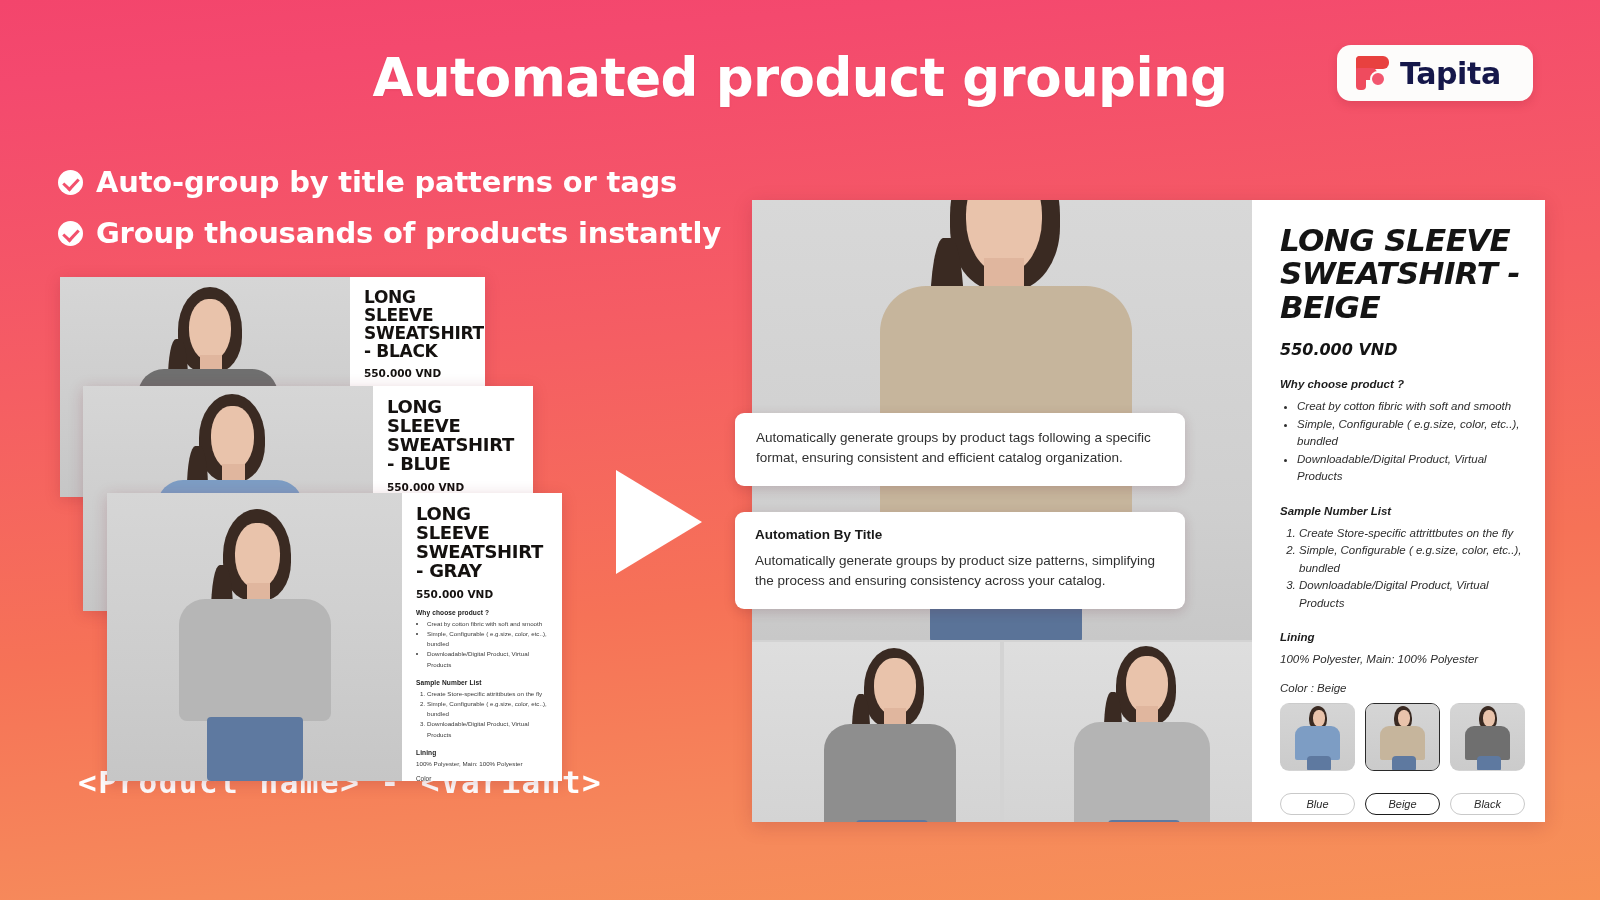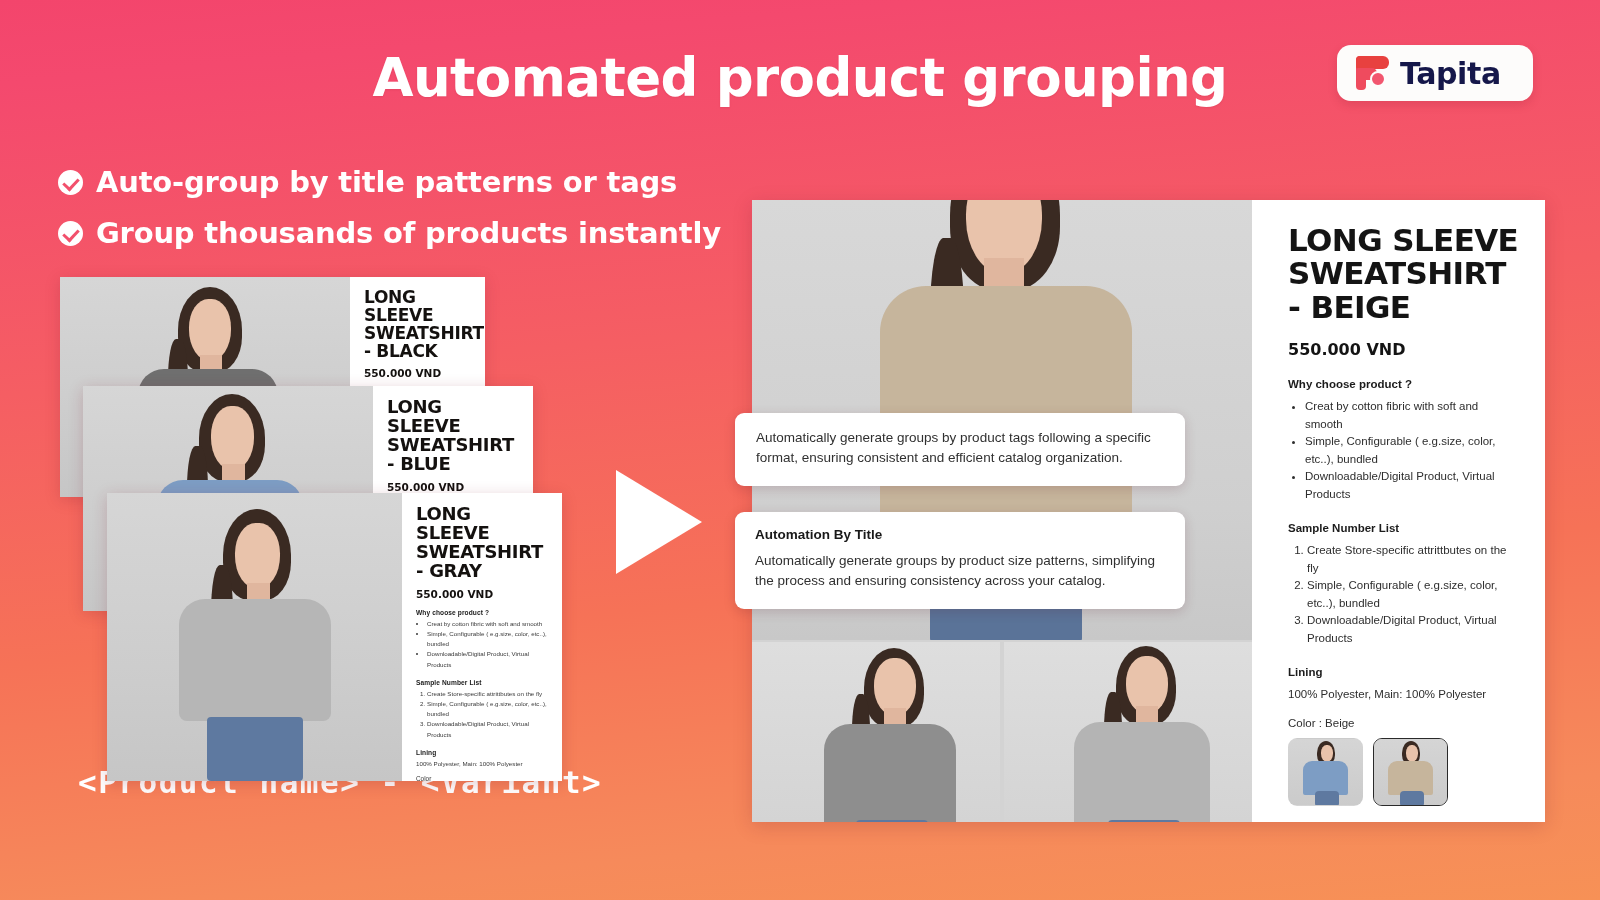--- a/index.html
+++ b/index.html
@@ -176,21 +176,21 @@
     display: flex;
     overflow: hidden;
   }
   .panel-left { width: 500px; height: 622px; position: relative; flex: none; background: #d3d3d3; }
   .hero { position: absolute; left: 0; top: 0; width: 500px; height: 440px; overflow: hidden;
           background: linear-gradient(180deg,#d7d7d7 0%,#cfcfcf 70%,#c9c9c9 100%); }
   .thumbs-row { position: absolute; left: 0; top: 442px; width: 500px; height: 180px; display: flex; gap: 4px; }
   .thumb-big { flex: 1; position: relative; overflow: hidden;
                background: linear-gradient(180deg,#dcdcdc 0%,#d2d2d2 100%); }
 
-  .panel-right { flex: 1; padding: 24px 26px 10px 36px; position: relative; }
+  .panel-right { flex: 1; padding: 24px 26px 10px 28px; position: relative; font-style: italic; }
   .detail-title {
     font-family: "DejaVu Sans", sans-serif;
     font-weight: bold; font-size: 31px; line-height: 1.08;
     color: #141414; letter-spacing: -0.6px; text-transform: uppercase;
   }
   .detail-price {
     font-family: "DejaVu Sans", sans-serif;
     font-weight: bold; font-size: 16px; color: #141414; margin-top: 16px;
   }
   .d-h { font-size: 11.5px; font-weight: bold; color: #1c1c1c; margin-top: 19px; }
@@ -201,21 +201,21 @@
 
   .swatch-row { display: flex; gap: 10px; margin-top: 9px; }
   .swatch { width: 75px; }
   .swatch .sw-img {
     width: 75px; height: 68px; border-radius: 9px; overflow: hidden; position: relative;
     background: linear-gradient(180deg,#d5d5d5 0%,#cbcbcb 100%);
     border: 1px solid transparent;
   }
   .swatch.selected .sw-img { border: 1.6px solid #2a2a2a; }
   .swatch .sw-name {
-    margin-top: 16px; height: 22px; border-radius: 11px; border: 1px solid #c9c9c9;
+    margin-top: 22px; height: 22px; border-radius: 11px; border: 1px solid #c9c9c9;
     background: #fff; font-size: 11px; color: #2a2a2a;
     display: flex; align-items: center; justify-content: center;
   }
   .swatch.selected .sw-name { border: 1.8px solid #1d1d1d; font-weight: normal; text-align: center; }
 
   
   .arrow {
     position: absolute; left: 616px; top: 470px;
     width: 0; height: 0;
     border-left: 86px solid #ffffff;
@@ -421,20 +421,31 @@
           <div class="sw-img">
             <div class="model" style="background:linear-gradient(180deg,#d5d5d5 0%,#cbcbcb 100%);">
               <span class="m-hair" style="left:28px;top:2px;width:18px;height:24px;"></span>
               <span class="m-face" style="left:32px;top:6px;width:12px;height:17px;"></span>
               <span class="m-body" style="left:14px;top:22px;width:45px;height:34px;background:#c6b59c;border-radius:9px 9px 2px 2px;"></span>
               <span class="m-jeans" style="left:26px;top:52px;width:24px;height:16px;"></span>
             </div>
           </div>
           <div class="sw-name">Beige</div>
         </div>
+        <div class="swatch">
+          <div class="sw-img">
+            <div class="model" style="background:linear-gradient(180deg,#d5d5d5 0%,#cbcbcb 100%);">
+              <span class="m-hair" style="left:28px;top:2px;width:18px;height:24px;"></span>
+              <span class="m-face" style="left:32px;top:6px;width:12px;height:17px;"></span>
+              <span class="m-body" style="left:14px;top:22px;width:45px;height:34px;background:#6f6f6f;border-radius:9px 9px 2px 2px;"></span>
+              <span class="m-jeans" style="left:26px;top:52px;width:24px;height:16px;"></span>
+            </div>
+          </div>
+          <div class="sw-name">Black</div>
+        </div>
       </div>
     </div>
   </div>
 
   <div class="callout callout-tag">
     <p>Automatically generate groups by product tags following a specific format, ensuring consistent and efficient catalog organization.</p>
   </div>
   <div class="callout callout-title">
     <h4>Automation By Title</h4>
     <p>Automatically generate groups by product size patterns, simplifying the process and ensuring consistency across your catalog.</p>

